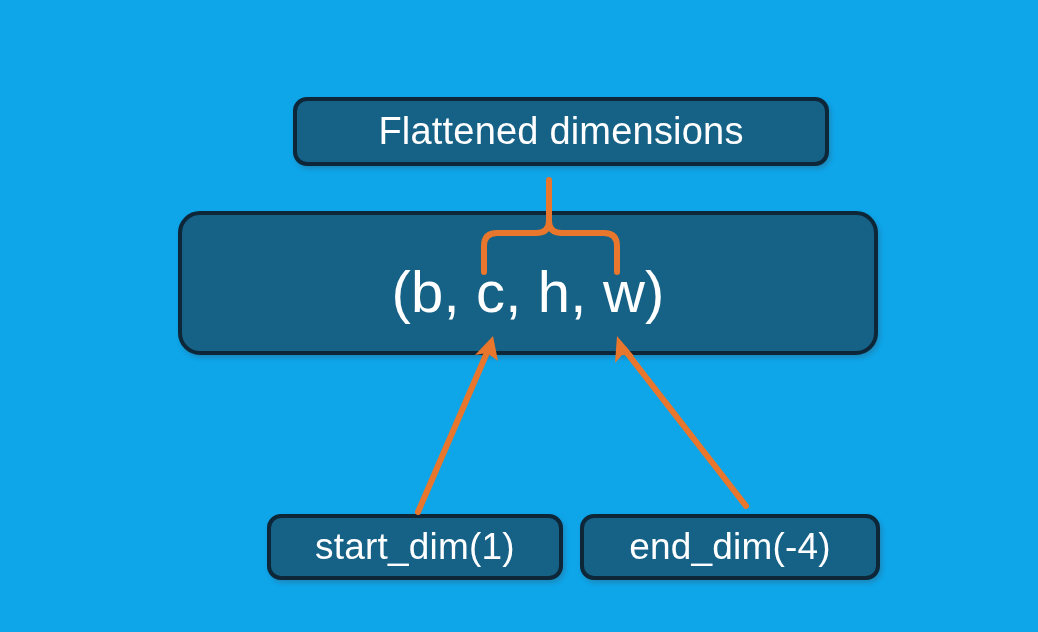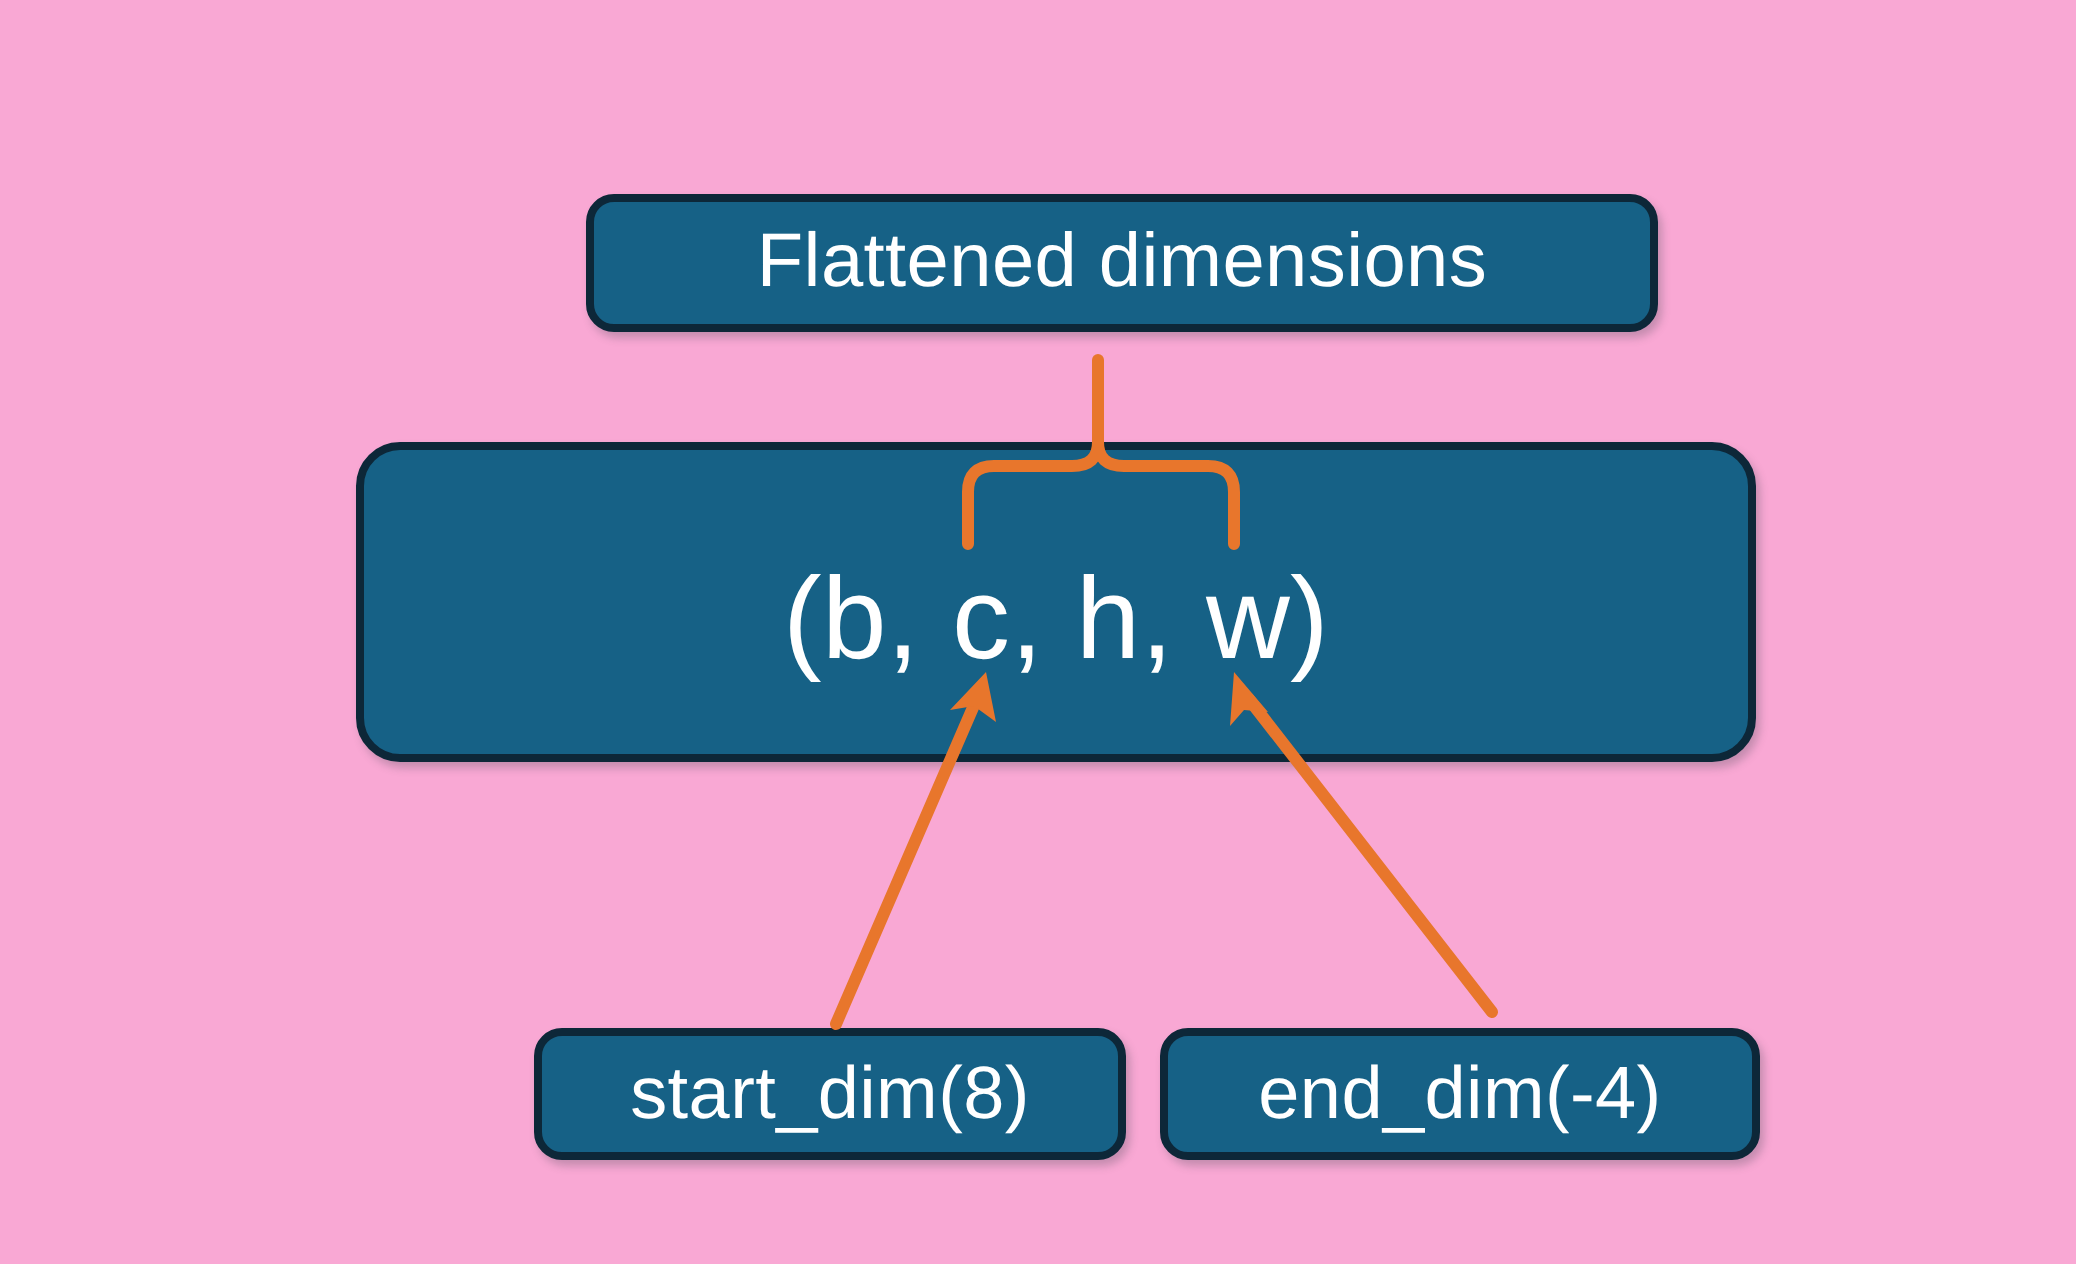--- a/index.html
+++ b/index.html
@@ -8,21 +8,21 @@
     padding: 0;
     background: #ffffff;
   }
   body {
     font-family: "Liberation Sans", sans-serif;
   }
   #canvas {
     position: relative;
     width: 1038px;
     height: 632px;
-    background: #f9a8d4;
+    background: #0ea5e9;
     overflow: hidden;
   }
   .node {
     position: absolute;
     box-sizing: border-box;
     background: #166186;
     border: 4px solid #0d2738;
     border-radius: 14px;
     color: #ffffff;
     display: flex;
@@ -35,23 +35,23 @@
   }
   #node-flattened {
     left: 293px;
     top: 97px;
     width: 536px;
     height: 69px;
     font-size: 38px;
   }
   #node-shape {
     left: 178px;
-    top: 221px;
+    top: 211px;
     width: 700px;
-    height: 160px;
+    height: 144px;
     border-radius: 22px;
     font-size: 58px;
   }
   #node-shape .shape-label {
     position: relative;
     top: 8px;
   }
   #node-start-dim {
     left: 267px;
     top: 514px;
@@ -92,21 +92,21 @@
 
   <div class="node" id="node-flattened">
     <span class="node-label">Flattened dimensions</span>
   </div>
 
   <div class="node" id="node-shape">
     <span class="shape-label">(b, c, h, w)</span>
   </div>
 
   <div class="node" id="node-start-dim">
-    <span class="node-label">start_dim(8)</span>
+    <span class="node-label">start_dim(1)</span>
   </div>
 
   <div class="node" id="node-end-dim">
     <span class="node-label">end_dim(-4)</span>
   </div>
 
   <svg id="connectors" viewBox="0 0 1038 632">
 
     <path class="connector-path" d="M 484,272
              L 484,246

